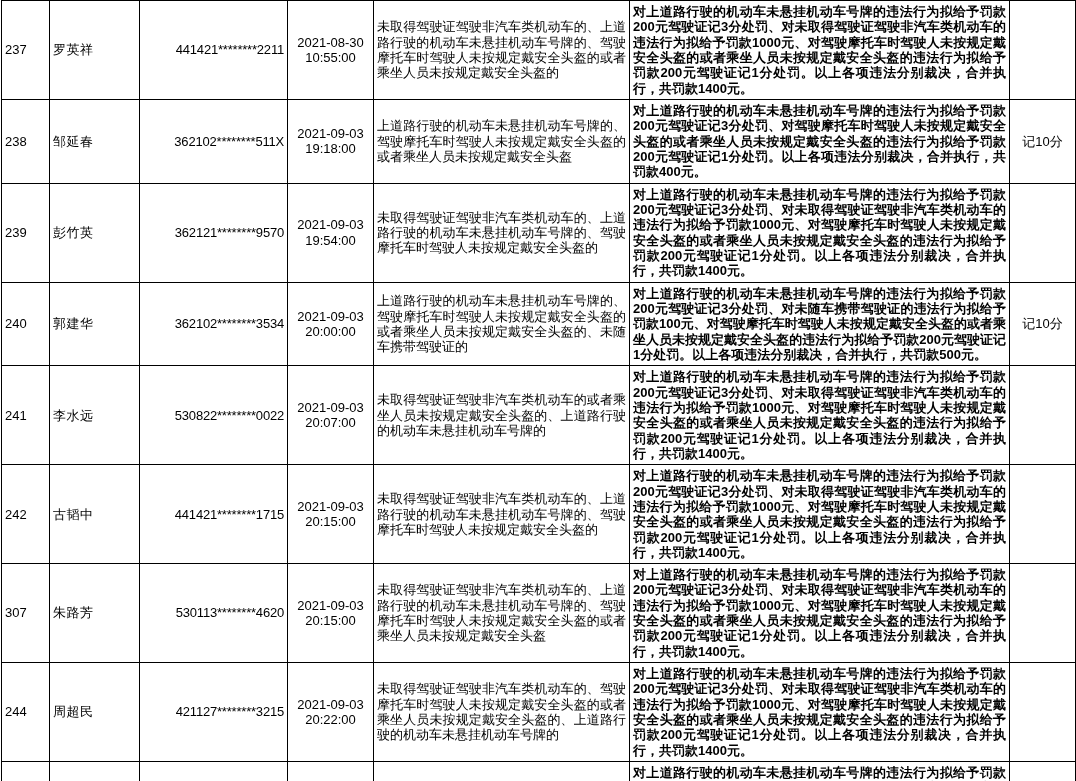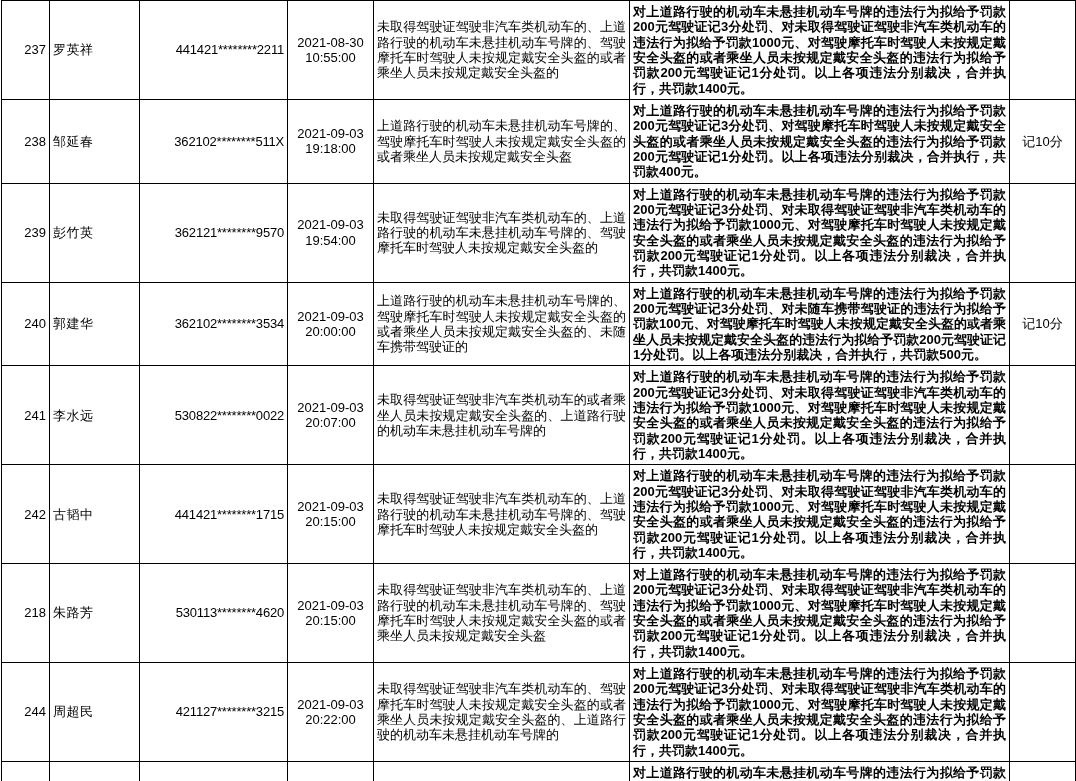--- a/index.html
+++ b/index.html
@@ -32,21 +32,21 @@
   }
   col.c-index { width: 48px; }
   col.c-name { width: 90px; }
   col.c-id { width: 148px; }
   col.c-time { width: 86px; }
   col.c-violation { width: 256px; }
   col.c-decision { width: 380px; }
   col.c-points { width: 66px; }
 
   td.index-cell {
-    text-align: right;
+    text-align: left;
     font-size: 14px;
   }
   td.name-cell {
     text-align: left;
     font-size: 15px;
     letter-spacing: 0.5px;
   }
   td.id-cell {
     text-align: right;
     font-size: 12.5px;
@@ -160,21 +160,21 @@
           <td class="id-cell">441421********1715</td>
           <td class="time-cell">
             <span class="time-line">2021-09-03</span>
             <span class="time-line">20:15:00</span>
           </td>
           <td class="violation-cell">未取得驾驶证驾驶非汽车类机动车的、上道路行驶的机动车未悬挂机动车号牌的、驾驶摩托车时驾驶人未按规定戴安全头盔的</td>
           <td class="decision-cell">对上道路行驶的机动车未悬挂机动车号牌的违法行为拟给予罚款200元驾驶证记3分处罚、对未取得驾驶证驾驶非汽车类机动车的违法行为拟给予罚款1000元、对驾驶摩托车时驾驶人未按规定戴安全头盔的或者乘坐人员未按规定戴安全头盔的违法行为拟给予罚款200元驾驶证记1分处罚。以上各项违法分别裁决，合并执行，共罚款1400元。</td>
           <td class="points-cell"></td>
         </tr>
         <tr>
-          <td class="index-cell">218</td>
+          <td class="index-cell">307</td>
           <td class="name-cell">朱路芳</td>
           <td class="id-cell">530113********4620</td>
           <td class="time-cell">
             <span class="time-line">2021-09-03</span>
             <span class="time-line">20:15:00</span>
           </td>
           <td class="violation-cell">未取得驾驶证驾驶非汽车类机动车的、上道路行驶的机动车未悬挂机动车号牌的、驾驶摩托车时驾驶人未按规定戴安全头盔的或者乘坐人员未按规定戴安全头盔</td>
           <td class="decision-cell">对上道路行驶的机动车未悬挂机动车号牌的违法行为拟给予罚款200元驾驶证记3分处罚、对未取得驾驶证驾驶非汽车类机动车的违法行为拟给予罚款1000元、对驾驶摩托车时驾驶人未按规定戴安全头盔的或者乘坐人员未按规定戴安全头盔的违法行为拟给予罚款200元驾驶证记1分处罚。以上各项违法分别裁决，合并执行，共罚款1400元。</td>
           <td class="points-cell"></td>
         </tr>

